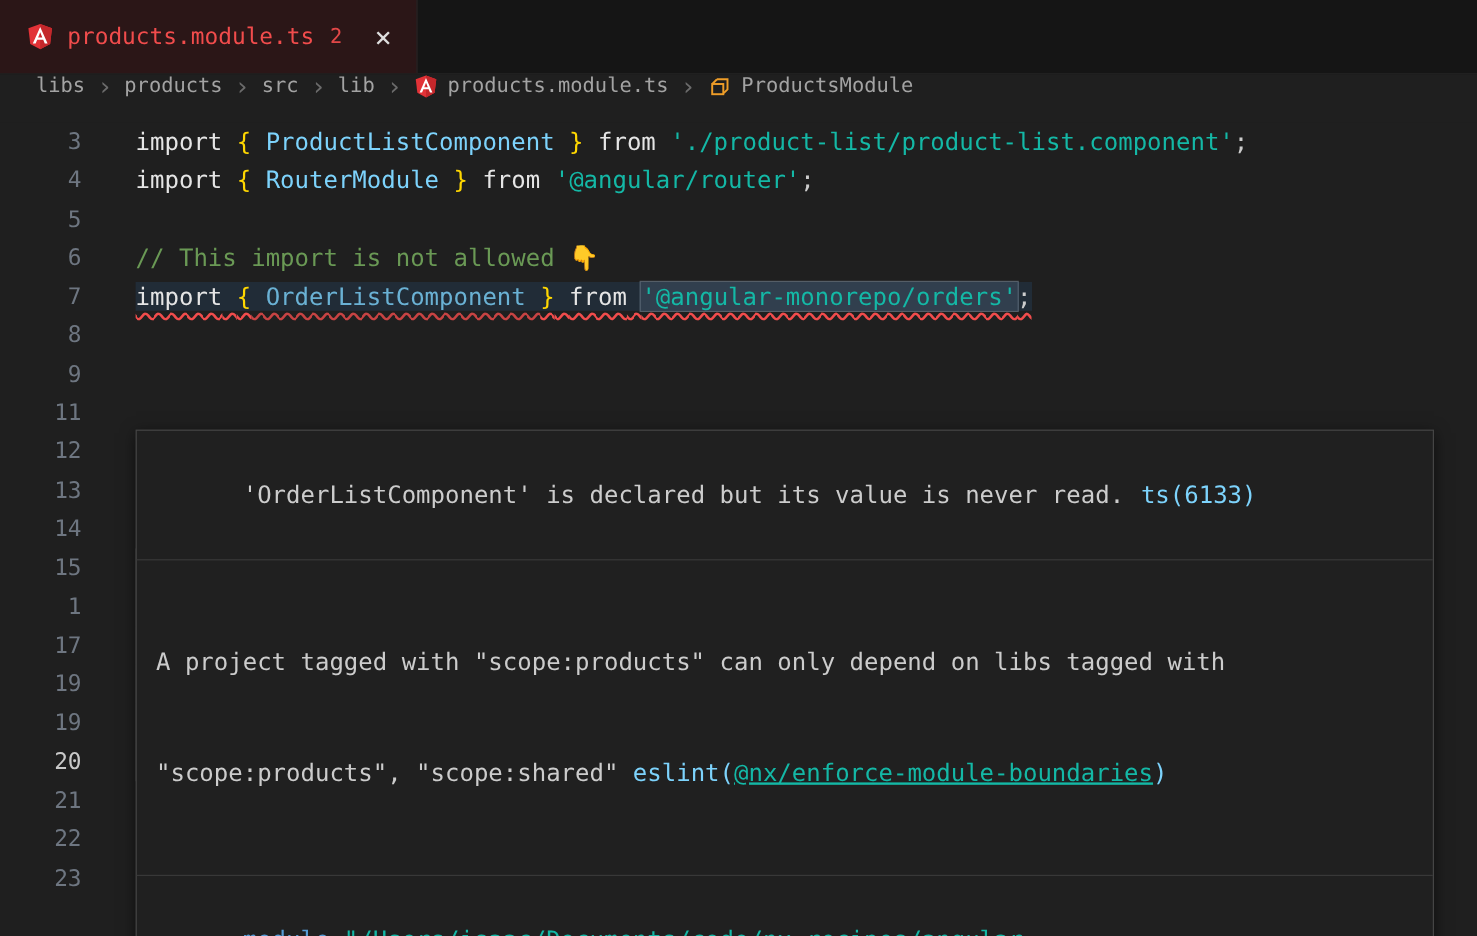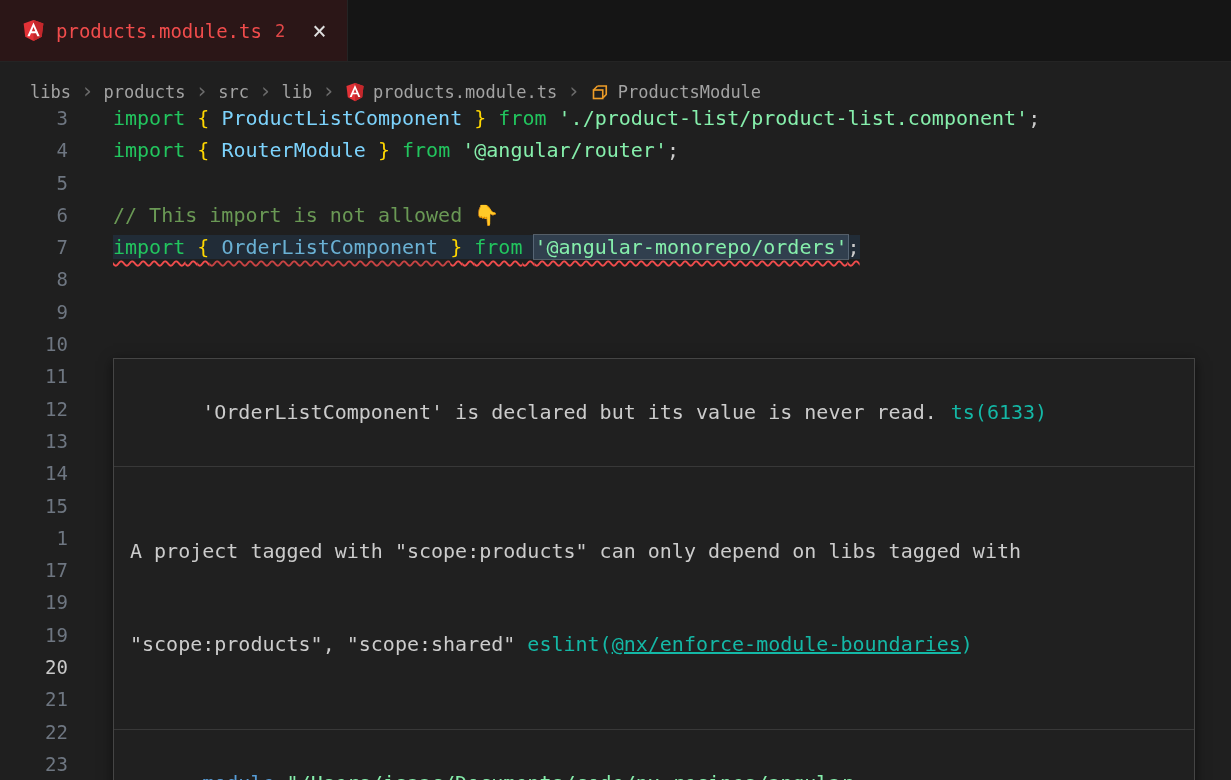--- a/index.html
+++ b/index.html
@@ -18,41 +18,41 @@
     padding:0 20px 0 22px; background:#2b1617;
     border-right:1px solid #242424; cursor:pointer;
   }
   .tab-label { color:#f14c4c; font-size:19px; }
   .tab-badge { color:#f14c4c; font-size:17px; opacity:.92; margin-left:2px; }
   .tab-close { color:#dedede; font-size:24px; margin-left:16px; line-height:1; cursor:pointer; }
   .ng-icon { width:23px; height:23px; flex:0 0 auto; }
 
   
   .breadcrumb {
-    height:40px; display:flex; align-items:flex-end; gap:9px;
+    height:40px; display:flex; align-items:flex-start; gap:9px;
     padding-left:30px; background:#1f1f1f; font-size:17px; color:#a3a3a3;
   }
   .crumb { display:inline-flex; align-items:center; gap:8px; cursor:pointer; white-space:nowrap; }
   .crumb-sep { color:#6b6b6b; font-size:21px; line-height:1; padding:0 1px; }
   .crumb svg { width:20px; height:20px; }
 
   
   .editor { position:relative; }
   .line { display:flex; height:32.3px; line-height:32.3px; font-size:20px; }
   .ln { flex:0 0 68px; text-align:right; color:#6e7681; font-size:19px; }
   .line.active .ln { color:#c9c9c9; }
   .code { position:relative; padding-left:45px; white-space:pre; flex:1; }
   .guide { position:absolute; top:0; bottom:0; width:1px; background:#3a3a3a; }
   .guide.bright { background:#6e6e6e; }
 
-  .tk-kw    { color:#22c55e; }
+  .tk-kw    { color:#e5e5e5; }
   .tk-kw2   { color:#569cd6; }
   .tk-ident { color:#7dd3fc; }
   .tk-cls   { color:#4ec9b0; }
-  .tk-str   { color:#86efac; }
+  .tk-str   { color:#14b8a6; }
   .tk-cmt   { color:#6a9955; }
   .tk-b1    { color:#ffd700; }
   .tk-b2    { color:#da70d6; }
   .tk-b3    { color:#179fff; }
   .tk-pl    { color:#cccccc; }
   .tk-emoji { color:#f5c542; }
   .tk-dim   { opacity:.8; }
   .tk-sq {
     text-decoration-line:underline;
     text-decoration-style:wavy;
@@ -68,21 +68,21 @@
   
   .hover-popup {
     position:absolute; left:113px; top:256px; width:1082px;
     background:#202020; border:1px solid #454545;
     box-shadow:0 3px 12px rgba(0,0,0,.55); z-index:5;
   }
   .hov-row {
     padding:7px 16px; line-height:31px; font-size:20px;
     border-bottom:1px solid #383838; white-space:pre-wrap; color:#cccccc;
   }
-  .h-src { color:#14b8a6; }
+  .h-src { color:#7dd3fc; }
   .h-code { margin-left:14px; }
   .h-link { color:#14b8a6; text-decoration:underline; cursor:pointer; }
 </style>
 </head>
 <body>
 
 <div class="tabbar">
   <div class="tab">
     <span class="ng-icon">
       <svg viewBox="0 0 250 250" width="23" height="23" aria-hidden="true">
@@ -157,24 +157,20 @@
       </div>
       <div class="line">
         <span class="ln">8</span>
         <span class="code"></span>
       </div>
       <div class="line">
         <span class="ln">9</span>
         <span class="code"></span>
       </div>
       <div class="line">
-        <span class="ln">10</span>
-        <span class="code"></span>
-      </div>
-      <div class="line">
         <span class="ln">11</span>
         <span class="code"></span>
       </div>
       <div class="line">
         <span class="ln">12</span>
         <span class="code"></span>
       </div>
       <div class="line">
         <span class="ln">13</span>
         <span class="code"></span>

